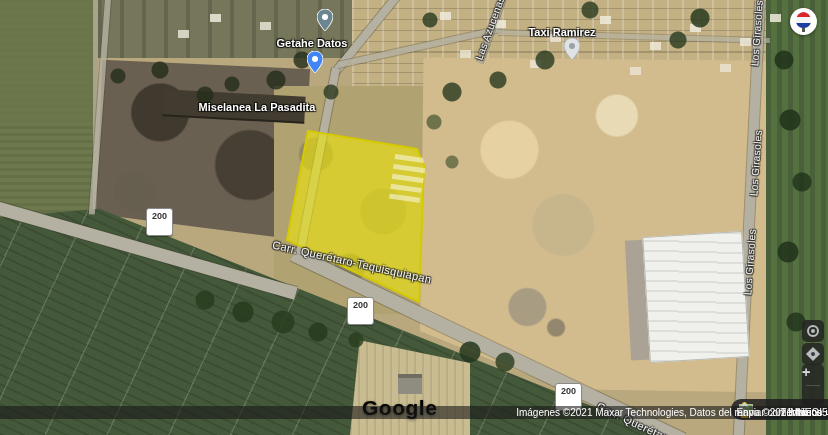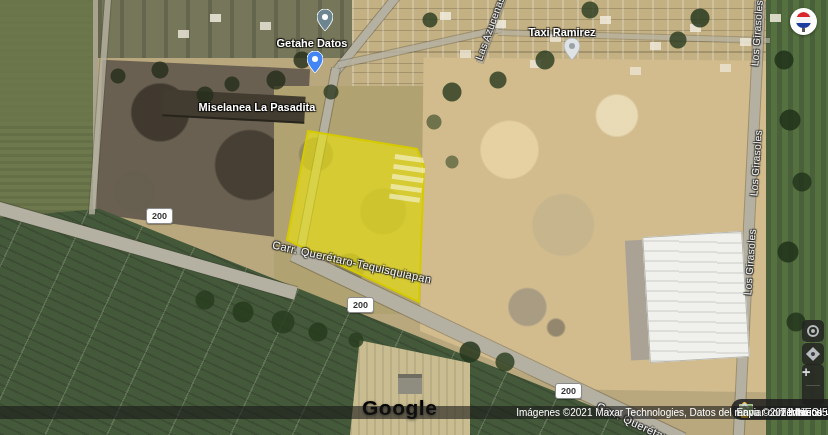--- a/index.html
+++ b/index.html
@@ -109,21 +109,21 @@
       radial-gradient(circle at 434px 122px, rgba(86,96,58,.8) 0 7px, transparent 8px),
       radial-gradient(circle at 452px 162px, rgba(86,96,58,.75) 0 6px, transparent 7px),
       radial-gradient(circle at 790px 120px, rgba(32,50,26,.85) 0 10px, transparent 11px),
       radial-gradient(circle at 802px 182px, rgba(32,50,26,.8) 0 9px, transparent 10px),
       radial-gradient(circle at 788px 252px, rgba(32,50,26,.85) 0 10px, transparent 11px),
       radial-gradient(circle at 796px 322px, rgba(32,50,26,.8) 0 9px, transparent 10px),
       radial-gradient(circle at 784px 60px, rgba(32,50,26,.85) 0 9px, transparent 10px);}
 
   
   svg.poly{left:0;top:0;}
-  .shield{width:27px;height:16px;background:#fff;border:1px solid #8a8a8a;border-radius:3px;
+  .shield{width:27px;height:28px;background:#fff;border:1px solid #8a8a8a;border-radius:3px;
     color:#333;font-size:9px;font-weight:bold;line-height:14px;text-align:center;
     box-shadow:0 1px 1px rgba(0,0,0,.3);}
   .street-label{color:#f4f4f4;font-size:10px;white-space:nowrap;letter-spacing:.4px;
     text-shadow:-1px -1px 1px rgba(40,40,40,.9),1px -1px 1px rgba(40,40,40,.9),
       -1px 1px 1px rgba(40,40,40,.9),1px 1px 1px rgba(40,40,40,.9);}
   .poi-label{color:#fff;font-size:11px;font-weight:bold;white-space:nowrap;
     text-shadow:-1px -1px 1px rgba(0,0,0,.75),1px -1px 1px rgba(0,0,0,.75),
       -1px 1px 1px rgba(0,0,0,.75),1px 1px 1px rgba(0,0,0,.75);}
   .center{transform:translate(-50%,-50%);}
 

